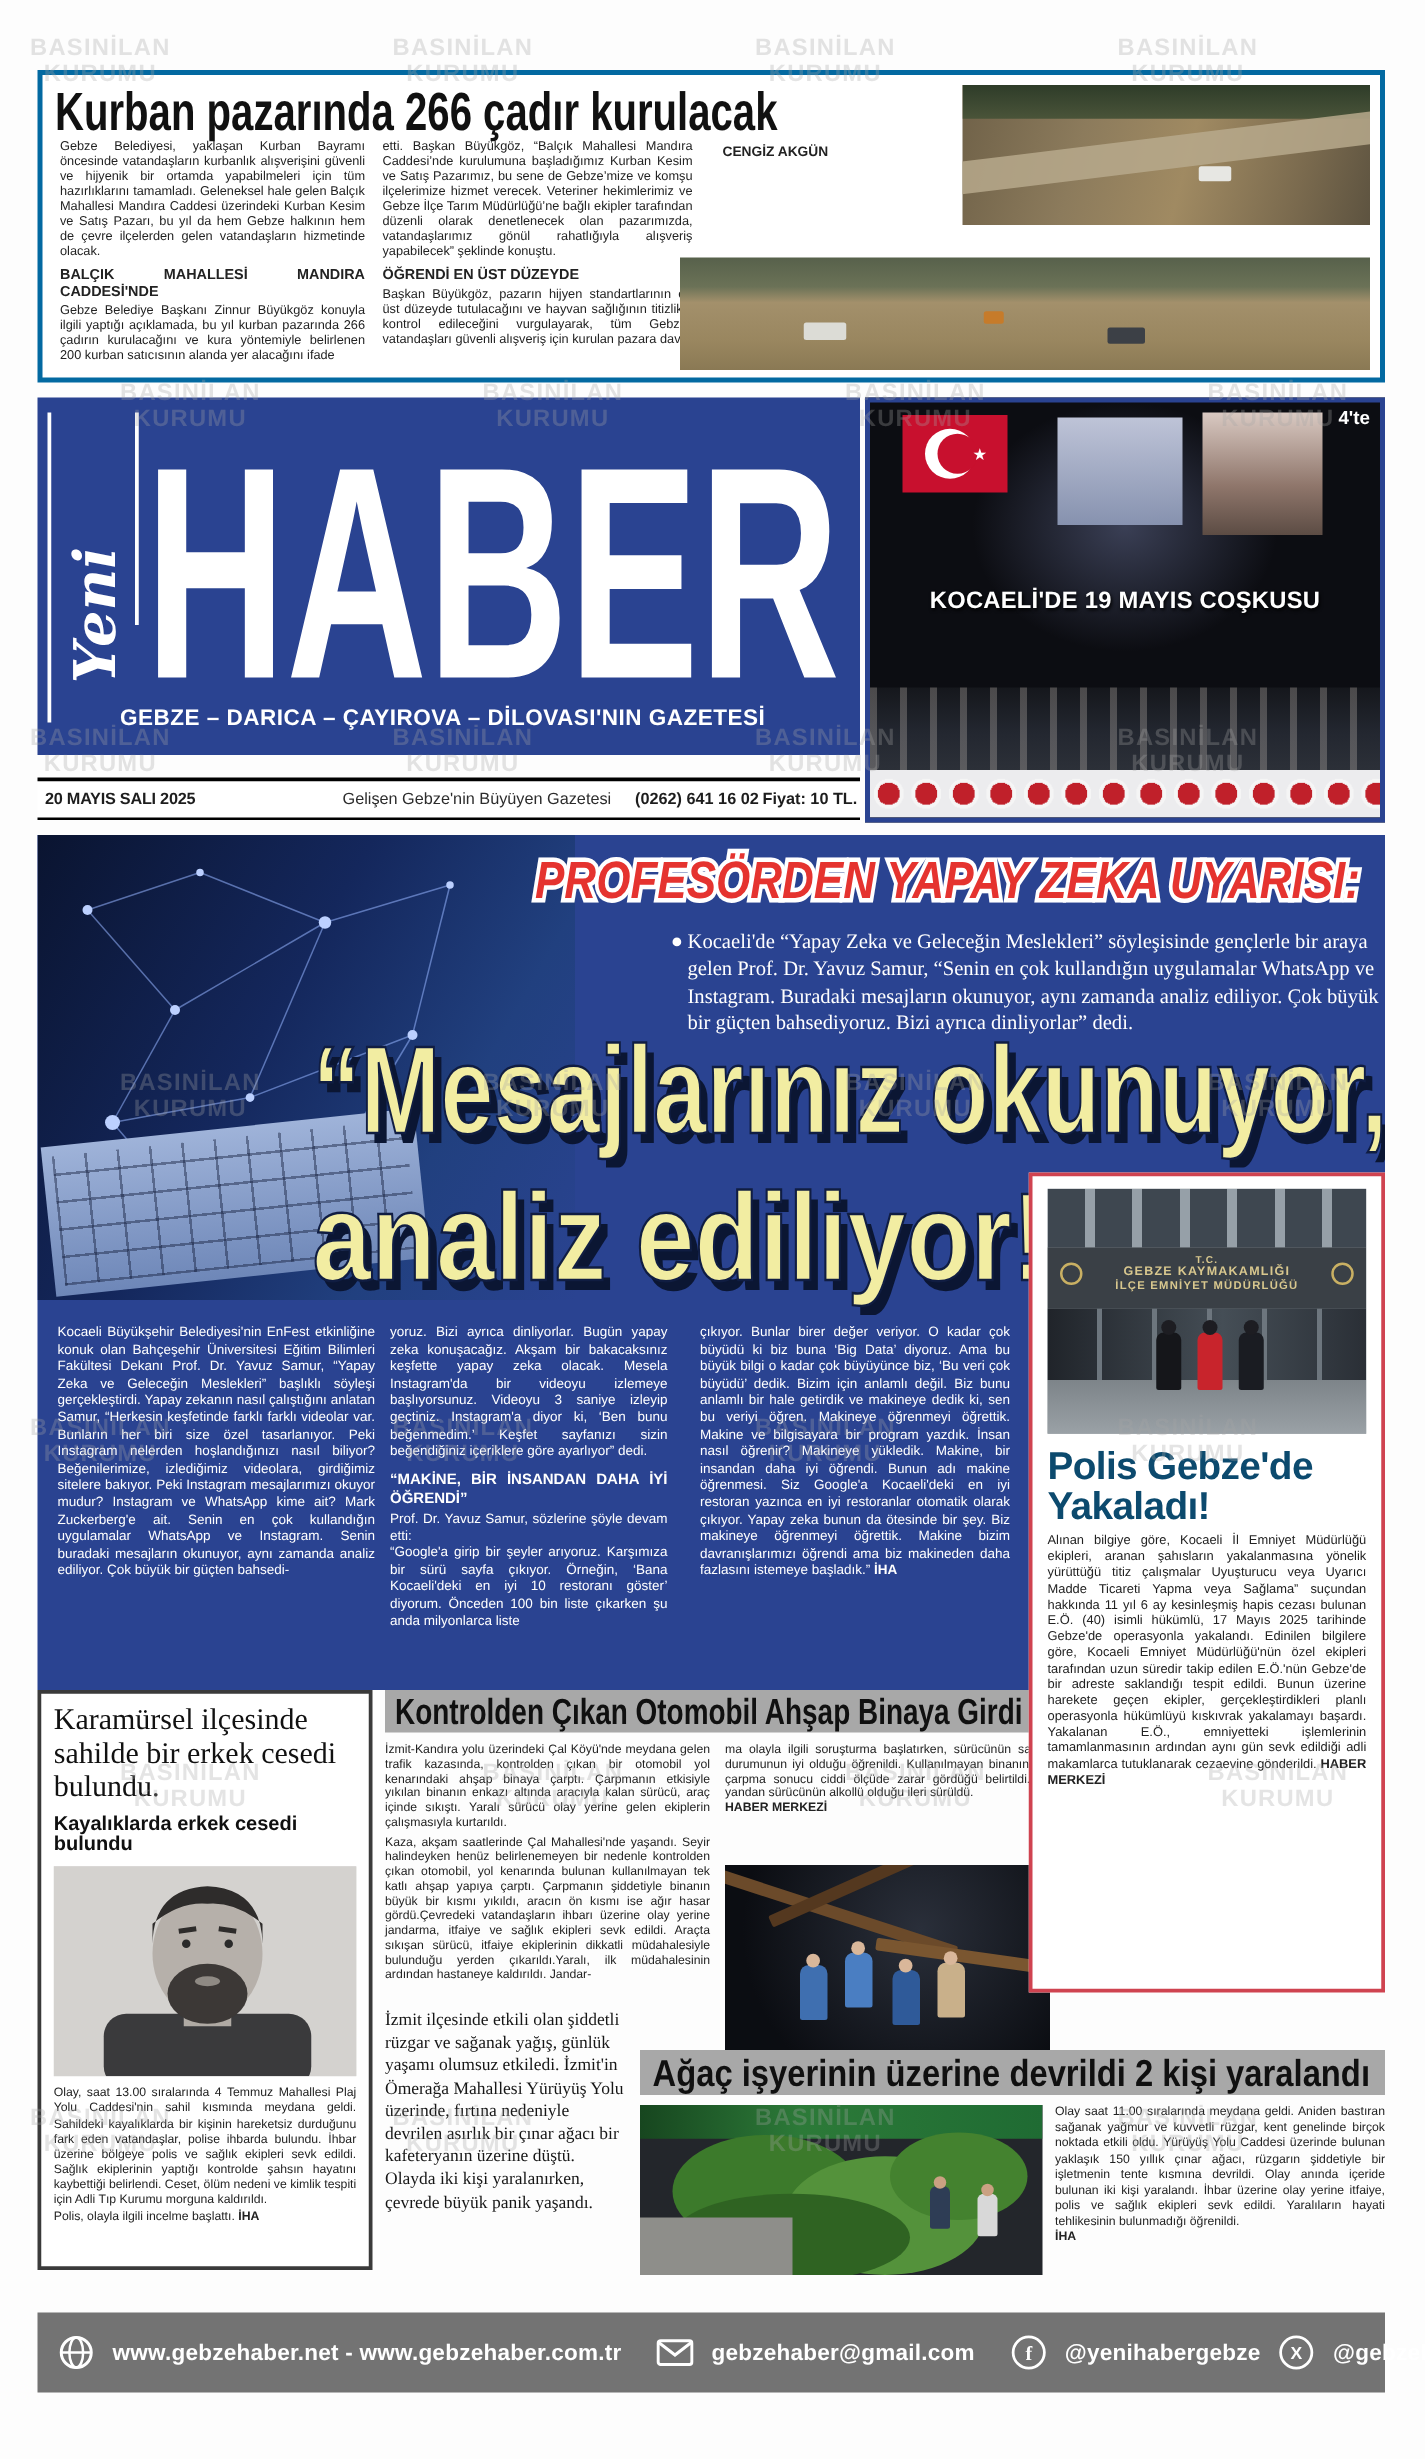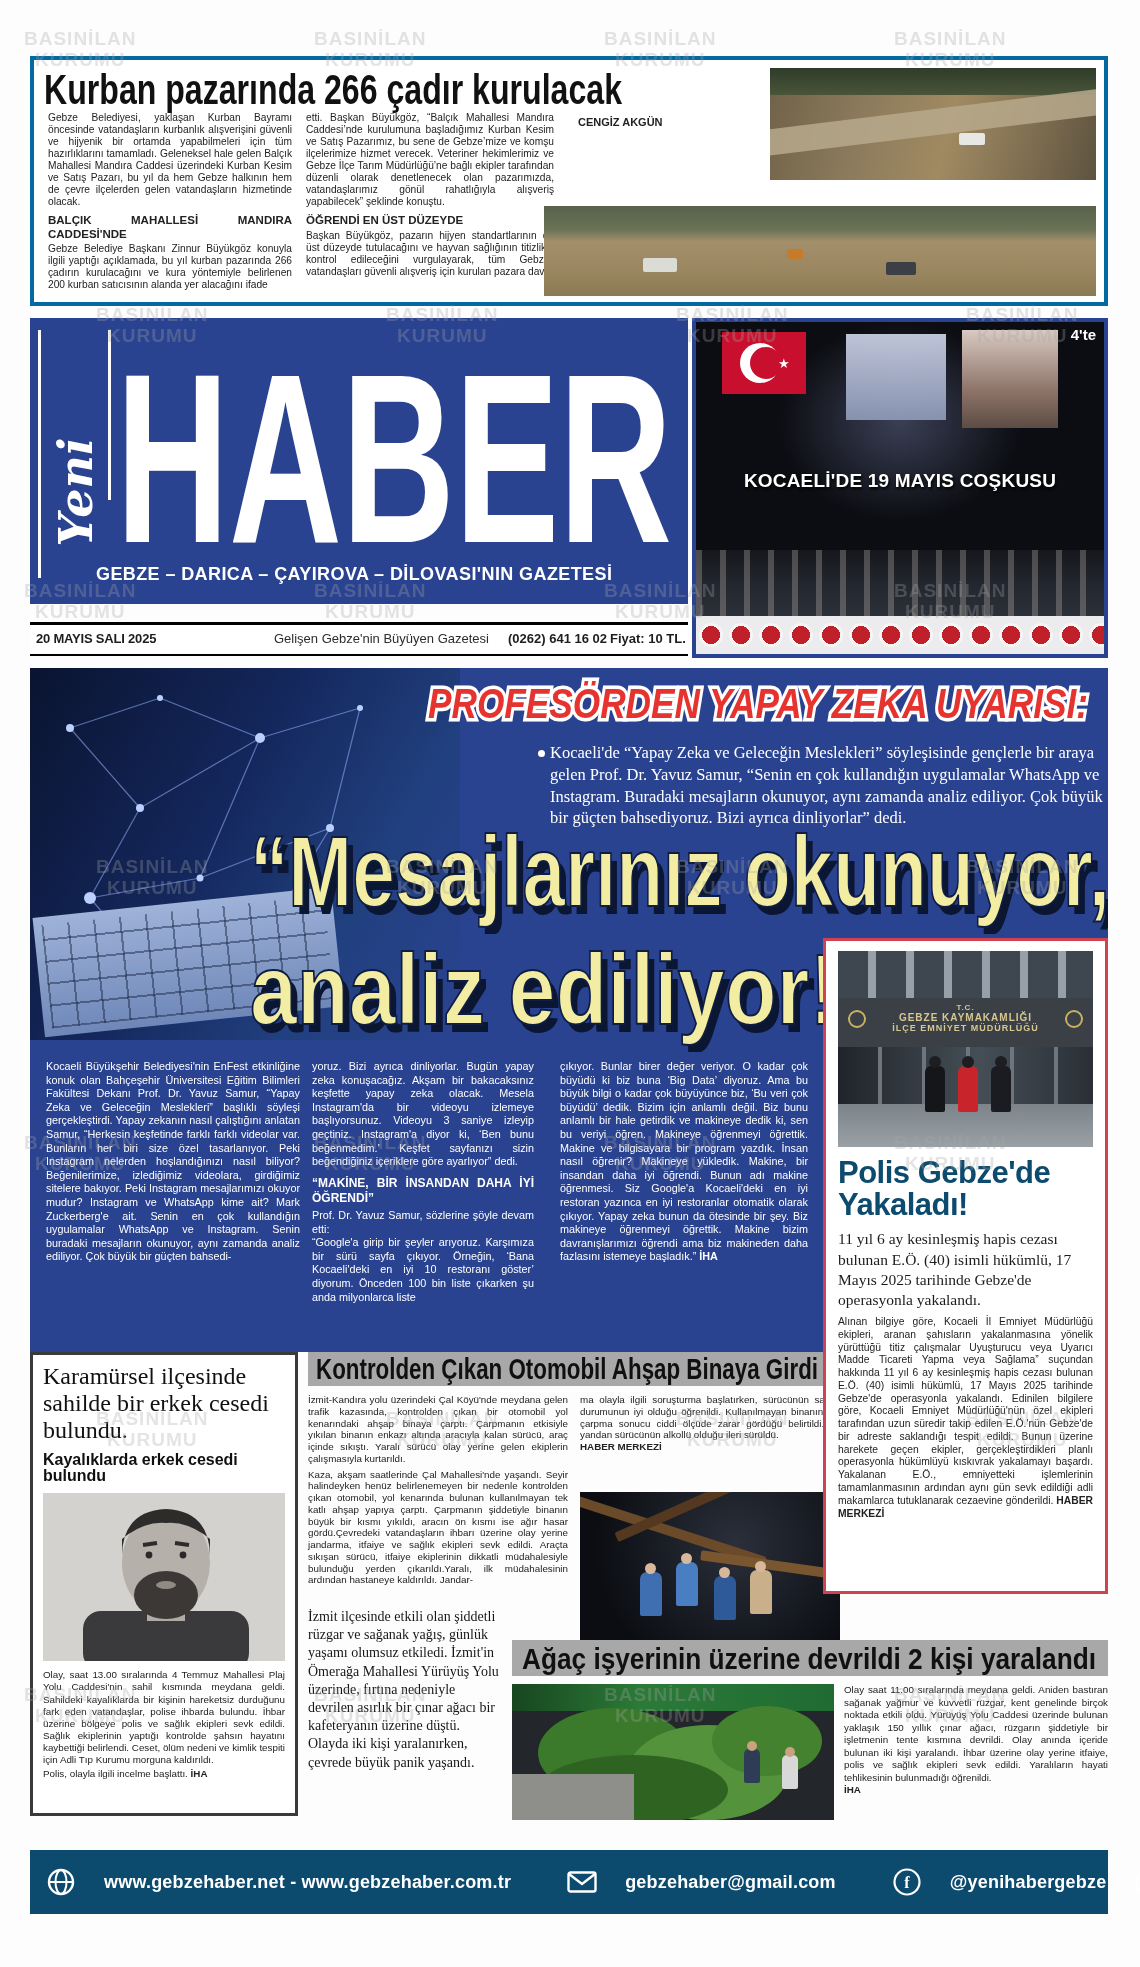--- a/index.html
+++ b/index.html
@@ -145,22 +145,22 @@
   .leaf{position:absolute;border-radius:50%;}
   #lf1{left:8%;top:18%;width:150px;height:90px;background:#3c7a2b;}
   #lf2{left:36%;top:30%;width:160px;height:95px;background:#54923b;}
   #lf3{left:8%;top:52%;width:190px;height:70px;background:#2f6322;}
   #lf4{left:62%;top:16%;width:110px;height:70px;background:#44822f;}
   .tfig{position:absolute;width:16px;height:34px;border-radius:5px 5px 2px 2px;}
   .tfig::before{content:"";position:absolute;left:3px;top:-8px;width:10px;height:10px;border-radius:50%;background:#caa182;}
   #tf1{left:72%;top:48%;background:#2e3d55;} #tf2{left:84%;top:52%;background:#d8d8d8;}
   #tree-body{left:844px;top:1684px;width:264px;font-size:9.8px;line-height:1.28;color:#222;}
   
-  #footer-bar{left:30px;top:1850px;width:1078px;height:64px;background:#0c4a6e;
-      display:flex;align-items:center;gap:28px;padding:0 16px;box-sizing:border-box;
+  #footer-bar{left:30px;top:1850px;width:1078px;height:64px;background:#737373;
+      display:flex;align-items:center;gap:14px;padding:0 16px;box-sizing:border-box;
       color:#fff;font-weight:800;font-size:18px;white-space:nowrap;}
   .f-ic{flex:0 0 auto;display:block;}
   .f-txt{letter-spacing:.2px;}
   .spacer{flex:1 1 auto;}
 </style>
 </head>
 <body>
 
 <div id="top-box" class="abs">
   <svg class="abs" style="left:10px;top:4px" width="620" height="50">
@@ -296,21 +296,20 @@
       <div class="l2">GEBZE KAYMAKAMLIĞI</div>
       <div class="l3">İLÇE EMNİYET MÜDÜRLÜĞÜ</div>
     </div>
     <div id="po-glass"></div>
     <div id="po-ground"></div>
     <div id="fig1" class="fig"></div>
     <div id="fig2" class="fig"></div>
     <div id="fig3" class="fig"></div>
   </div>
   <div id="po-headline">Polis Gebze'de Yakaladı!</div>
-  <div id="po-lead">11 yıl 6 ay kesinleşmiş hapis cezası bulunan E.Ö. (40) isimli hükümlü, 17 Mayıs 2025 tarihinde Gebze'de operasyonla yakalandı.</div>
   <div id="po-body" class="jtxt">
     <span>Alınan bilgiye göre, Kocaeli İl Emniyet Müdürlüğü ekipleri, aranan şahısların yakalanmasına yönelik yürüttüğü titiz çalışmalar Uyuşturucu veya Uyarıcı Madde Ticareti Yapma veya Sağlama” suçundan hakkında 11 yıl 6 ay kesinleşmiş hapis cezası bulunan E.Ö. (40) isimli hükümlü, 17 Mayıs 2025 tarihinde Gebze'de operasyonla yakalandı. Edinilen bilgilere göre, Kocaeli Emniyet Müdürlüğü'nün özel ekipleri tarafından uzun süredir takip edilen E.Ö.'nün Gebze'de bir adreste saklandığı tespit edildi. Bunun üzerine harekete geçen ekipler, gerçekleştirdikleri planlı operasyonla hükümlüyü kıskıvrak yakalamayı başardı. Yakalanan E.Ö., emniyetteki işlemlerinin tamamlanmasının ardından aynı gün sevk edildiği adli makamlarca tutuklanarak cezaevine gönderildi.</span>
     <span class="agency">HABER MERKEZİ</span>
   </div>
 </div>
 
 <div id="beach-box" class="abs">
   <div id="be-serif">Karamürsel ilçesinde sahilde bir erkek cesedi bulundu.</div>
   <div id="be-head">Kayalıklarda erkek cesedi bulundu</div>
   <div id="be-photo">

